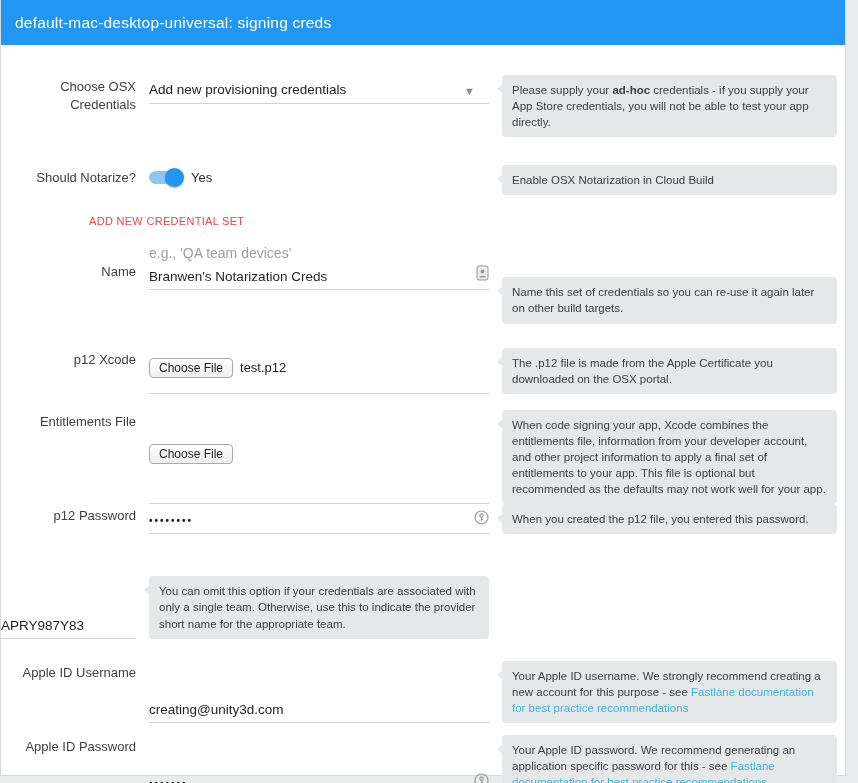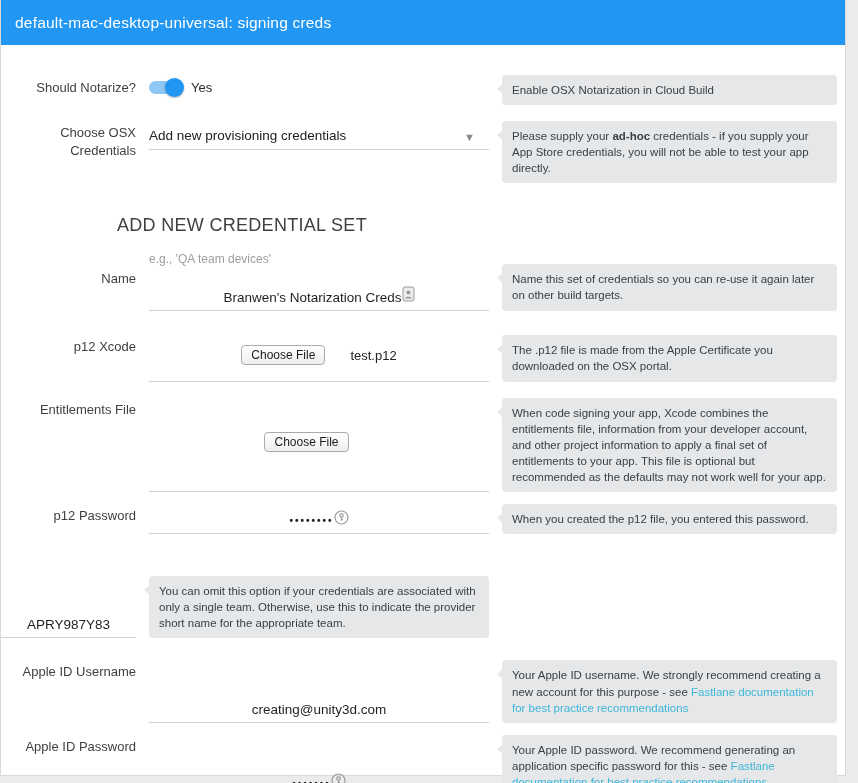--- a/index.html
+++ b/index.html
@@ -30,76 +30,76 @@
   .toggle-wrap { display:flex; align-items:center; height:24px; }
   .toggle { position:relative; width:32px; height:13px; background:#8ec7f3; border-radius:7px; margin-right:10px; cursor:pointer; }
   .toggle .knob { position:absolute; right:-3px; top:-3px; width:19px; height:19px; border-radius:50%;
           background:#2196f3; box-shadow:0 1px 2px rgba(0,0,0,.3); }
   .toggle-text { font-size:13px; color:#2b2b2b; }
 
   
   .select { display:flex; align-items:flex-end; justify-content:space-between; height:29px; padding-bottom:6px; font-size:13.5px; color:#202124; cursor:pointer; }
   .caret { color:#8a8a8a; font-size:11px; padding-right:14px; }
 
-  .add-link { display:inline-block; margin-left:116px; margin-top:4px; font-size:18px; letter-spacing:.3px;
-          color:#404040; text-decoration:none; font-weight:500; cursor:pointer; }
-
-  .hint { font-size:12px; color:#9b9da0; margin-bottom:20px; }
-  .value-line { display:flex; align-items:flex-end; justify-content:center; padding-bottom:5px; font-size:13.5px; color:#1f1f1f; min-height:23px; }
+  .add-link { display:inline-block; margin-left:88px; margin-top:4px; font-size:11px; letter-spacing:.3px;
+          color:#ef4444; text-decoration:none; font-weight:500; cursor:pointer; }
+
+  .hint { font-size:14px; color:#9b9da0; margin-bottom:4px; }
+  .value-line { display:flex; align-items:flex-end; justify-content:space-between; padding-bottom:5px; font-size:13.5px; color:#1f1f1f; min-height:23px; }
   .pw { font-size:10px; font-weight:bold; letter-spacing:2px; color:#222; padding-bottom:2px; }
 
-  .file-line { display:flex; align-items:center; gap:25px; padding-bottom:5px; min-height:24px; font-size:13px; color:#222;justify-content:center; }
+  .file-line { display:flex; align-items:center; gap:7px; padding-bottom:5px; min-height:24px; font-size:13px; color:#222; }
   .choose-btn { font-family:"Liberation Sans", sans-serif; font-size:12px; color:#1c1c1e; padding:2px 9px;
           background:linear-gradient(#ffffff,#eeeeef); border:1px solid #ababab; border-radius:4px; cursor:pointer; }
   .icon-right { display:flex; align-items:center; padding-bottom:3px; }
 
   
   .r-notarize { margin-bottom:16px; }
   .r-credselect { margin-bottom:28px; }
   .r-name { margin-top:16px; margin-bottom:24px; }
   .r-p12file { margin-bottom:16px; }
-  .r-entitle { margin-bottom:12px; }
+  .r-entitle { }
   .r-p12pass { margin-bottom:42px; }
   .r-provider { margin-bottom:22px; }
   .r-username { margin-bottom:12px; }
   .r-applepass { margin-bottom:10px; }
 </style>
 </head>
 <body>
 
 <div class="card">
 
   <div class="header">
     <span class="header-title">default-mac-desktop-universal: signing creds</span>
   </div>
 
   <div class="content">
 
     
+    <div class="row r-credselect">
+      <div class="lbl">Choose OSX Credentials</div>
+      <div class="ctl underline select">
+        <span>Add new provisioning credentials</span>
+        <span class="caret">▼</span>
+      </div>
+      <div class="help">
+        <span>Please supply your </span><b>ad-hoc</b><span> credentials - if you supply your App Store credentials, you will not be able to test your app directly.</span>
+      </div>
+    </div>
+
+    
     <div class="row r-notarize">
       <div class="lbl" style="padding-top:4px;">Should Notarize?</div>
       <div class="ctl toggle-wrap">
         <span class="toggle">
             <span class="knob"></span>
           </span>
         <span class="toggle-text">Yes</span>
       </div>
       <div class="help">Enable OSX Notarization in Cloud Build</div>
-    </div>
-
-    
-    <div class="row r-credselect">
-      <div class="lbl">Choose OSX Credentials</div>
-      <div class="ctl underline select">
-        <span>Add new provisioning credentials</span>
-        <span class="caret">▼</span>
-      </div>
-      <div class="help">
-        <span>Please supply your </span><b>ad-hoc</b><span> credentials - if you supply your App Store credentials, you will not be able to test your app directly.</span>
-      </div>
     </div>
 
     
     <a class="add-link">ADD NEW CREDENTIAL SET</a>
 
     
     <div class="row r-name">
       <div class="lbl" style="padding-top:18px;">Name</div>
       <div class="ctl">
         <div class="hint">e.g., 'QA team devices'</div>
@@ -108,21 +108,21 @@
           <span class="icon-right">
             <svg width="13" height="16" viewBox="0 0 13 16">
                 <rect x="1" y="1" width="11" height="14" rx="2" fill="#ececec" stroke="#9a9a9a"></rect>
                 <circle cx="6.5" cy="6.5" r="2" fill="#9a9a9a"></circle>
                 <path d="M3 12.5 C3 10 10 10 10 12.5" fill="#9a9a9a"></path>
               </svg>
           </span>
         </div>
 
       </div>
-      <div class="help" style="margin-top:12px;">Name this set of credentials so you can re-use it again later on other build targets.</div>
+      <div class="help" style="margin-top:32px;">Name this set of credentials so you can re-use it again later on other build targets.</div>
     </div>
 
     
     <div class="row r-p12file">
       <div class="lbl">p12 Xcode</div>
       <div class="ctl underline file-line">
         <button class="choose-btn">Choose File</button>
         <span>test.p12</span>
       </div>
       <div class="help">The .p12 file is made from the Apple Certificate you downloaded on the OSX portal.</div>

